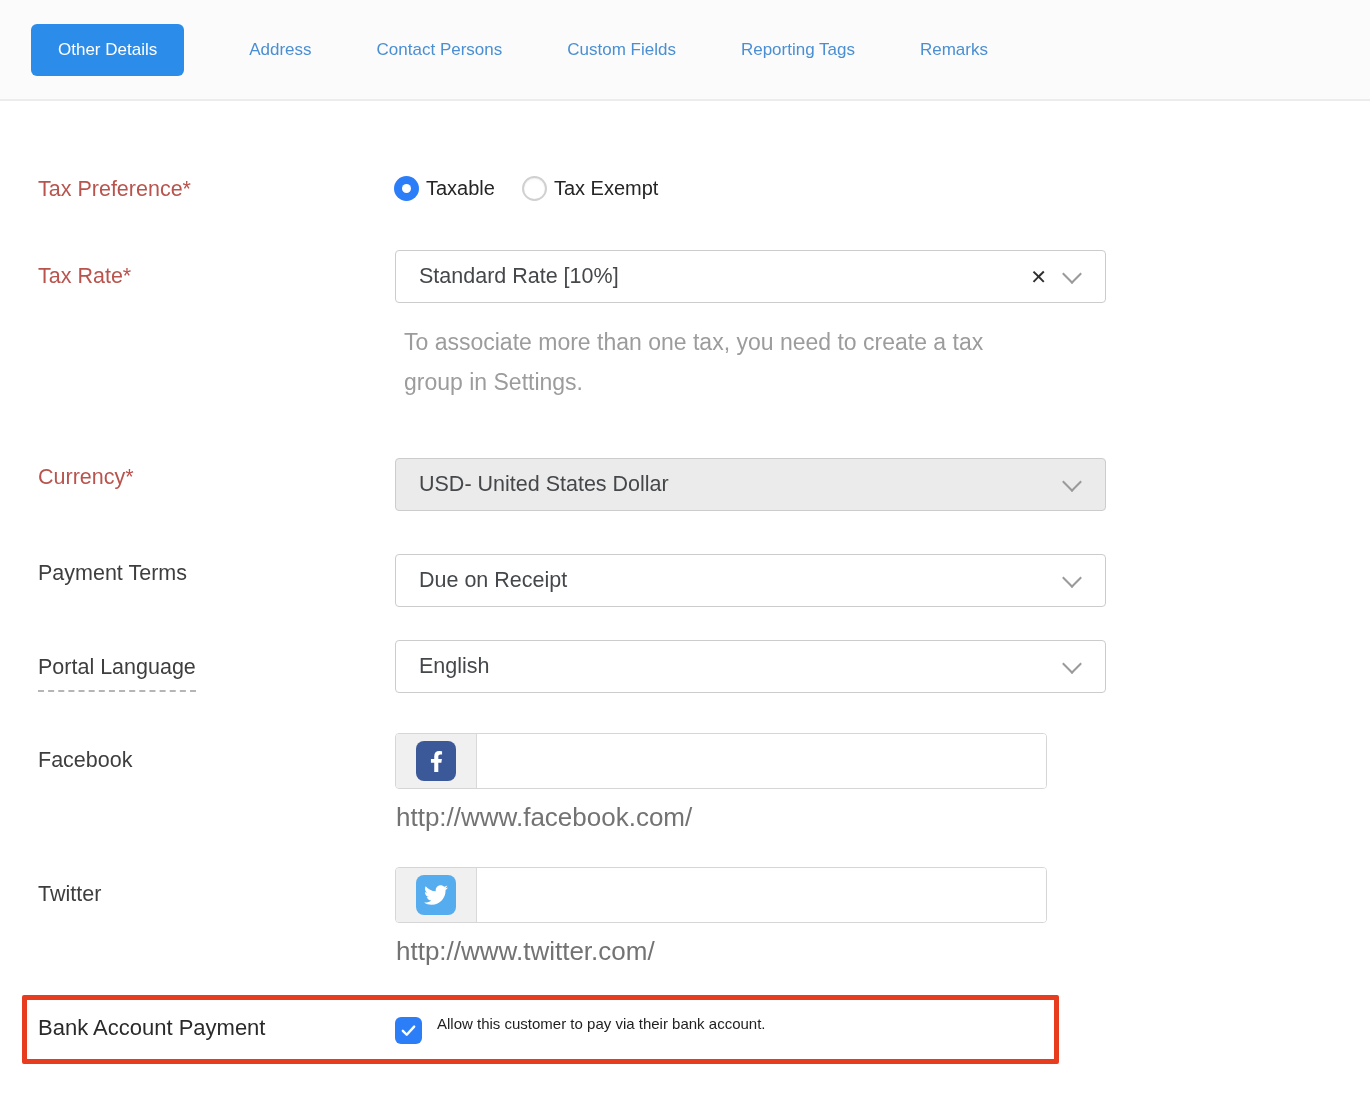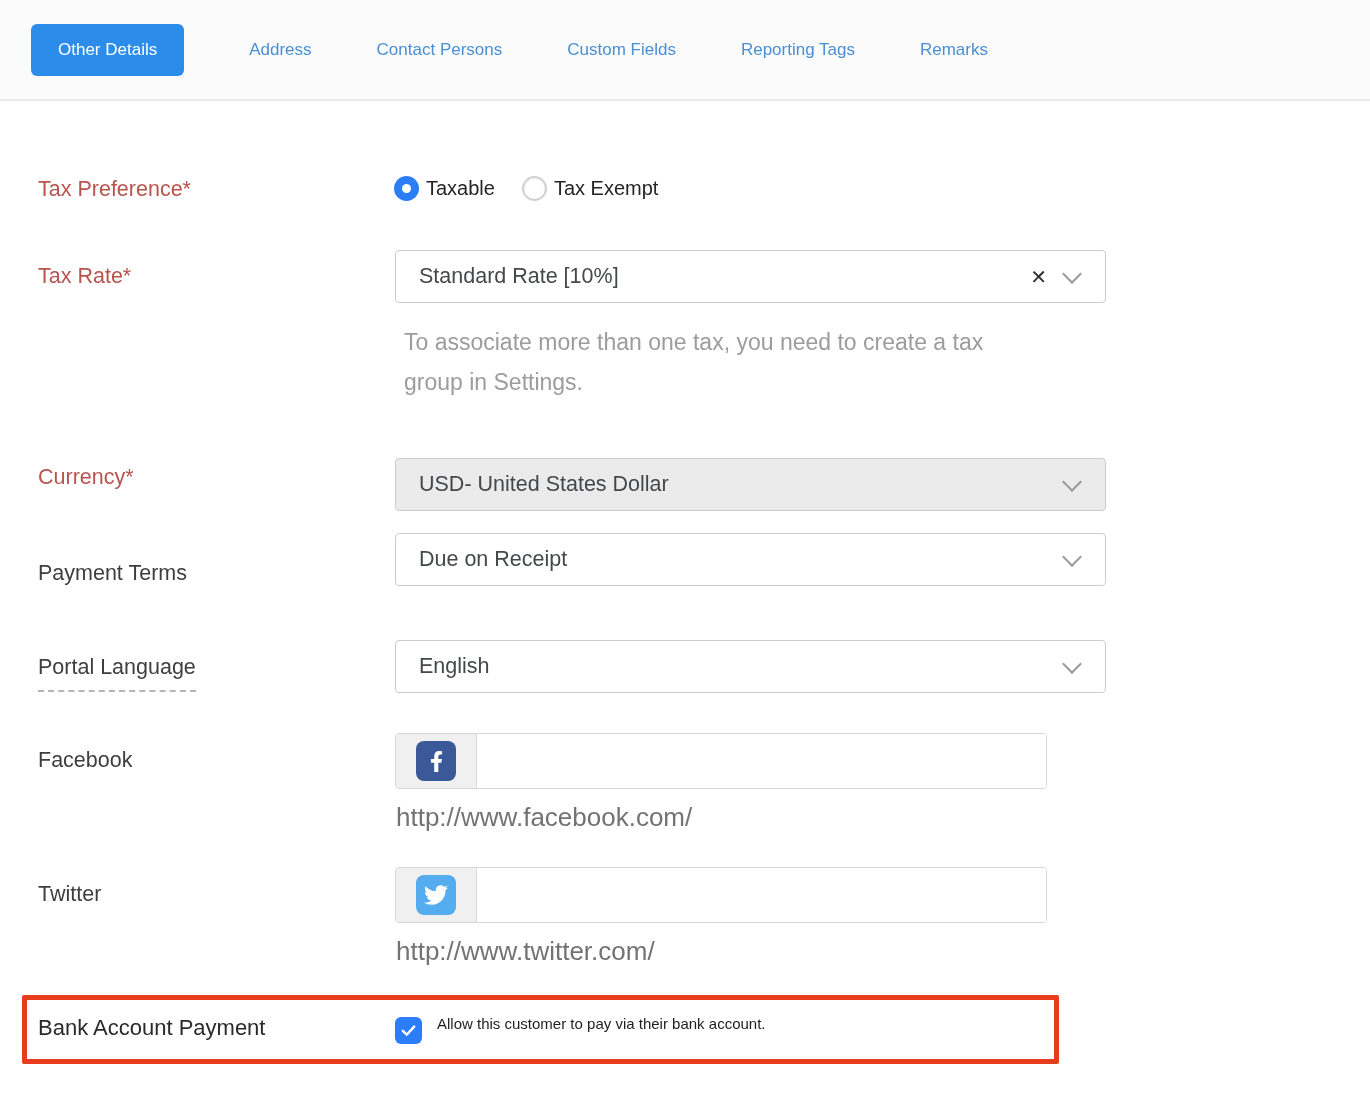--- a/index.html
+++ b/index.html
@@ -73,21 +73,21 @@
   .bank-lbl{position:absolute;left:38px;top:1015px;font-size:22px;color:#2a2a2a;white-space:nowrap;}
   .annotation{
     position:absolute;left:22px;top:995px;width:1037px;height:69px;box-sizing:border-box;
     border:5px solid #e73c1e;border-radius:2px;pointer-events:none;
   }
   
   .p-taxpref{top:175px;}
   .p-taxrate{top:262px;}  .s-taxrate{top:250px;}
   .h-taxrate{top:322px;}
   .p-currency{top:463px;} .s-currency{top:450px;}
-  .p-payterms{top:559px;} .s-payterms{top:533px;}
+  .p-payterms{top:559px;} .s-payterms{top:554px;}
   .p-portal{top:653px;}   .s-portal{top:640px;}
   .p-portal .dash{display:inline-block;border-bottom:2px dashed #b5b5b5;padding-bottom:9px;}
   .p-facebook{top:746px;} .g-facebook{top:733px;}
   .h-facebook{top:802px;}
   .p-twitter{top:880px;}  .g-twitter{top:867px;}
   .h-twitter{top:936px;}
 </style>
 </head>
 <body>
 

